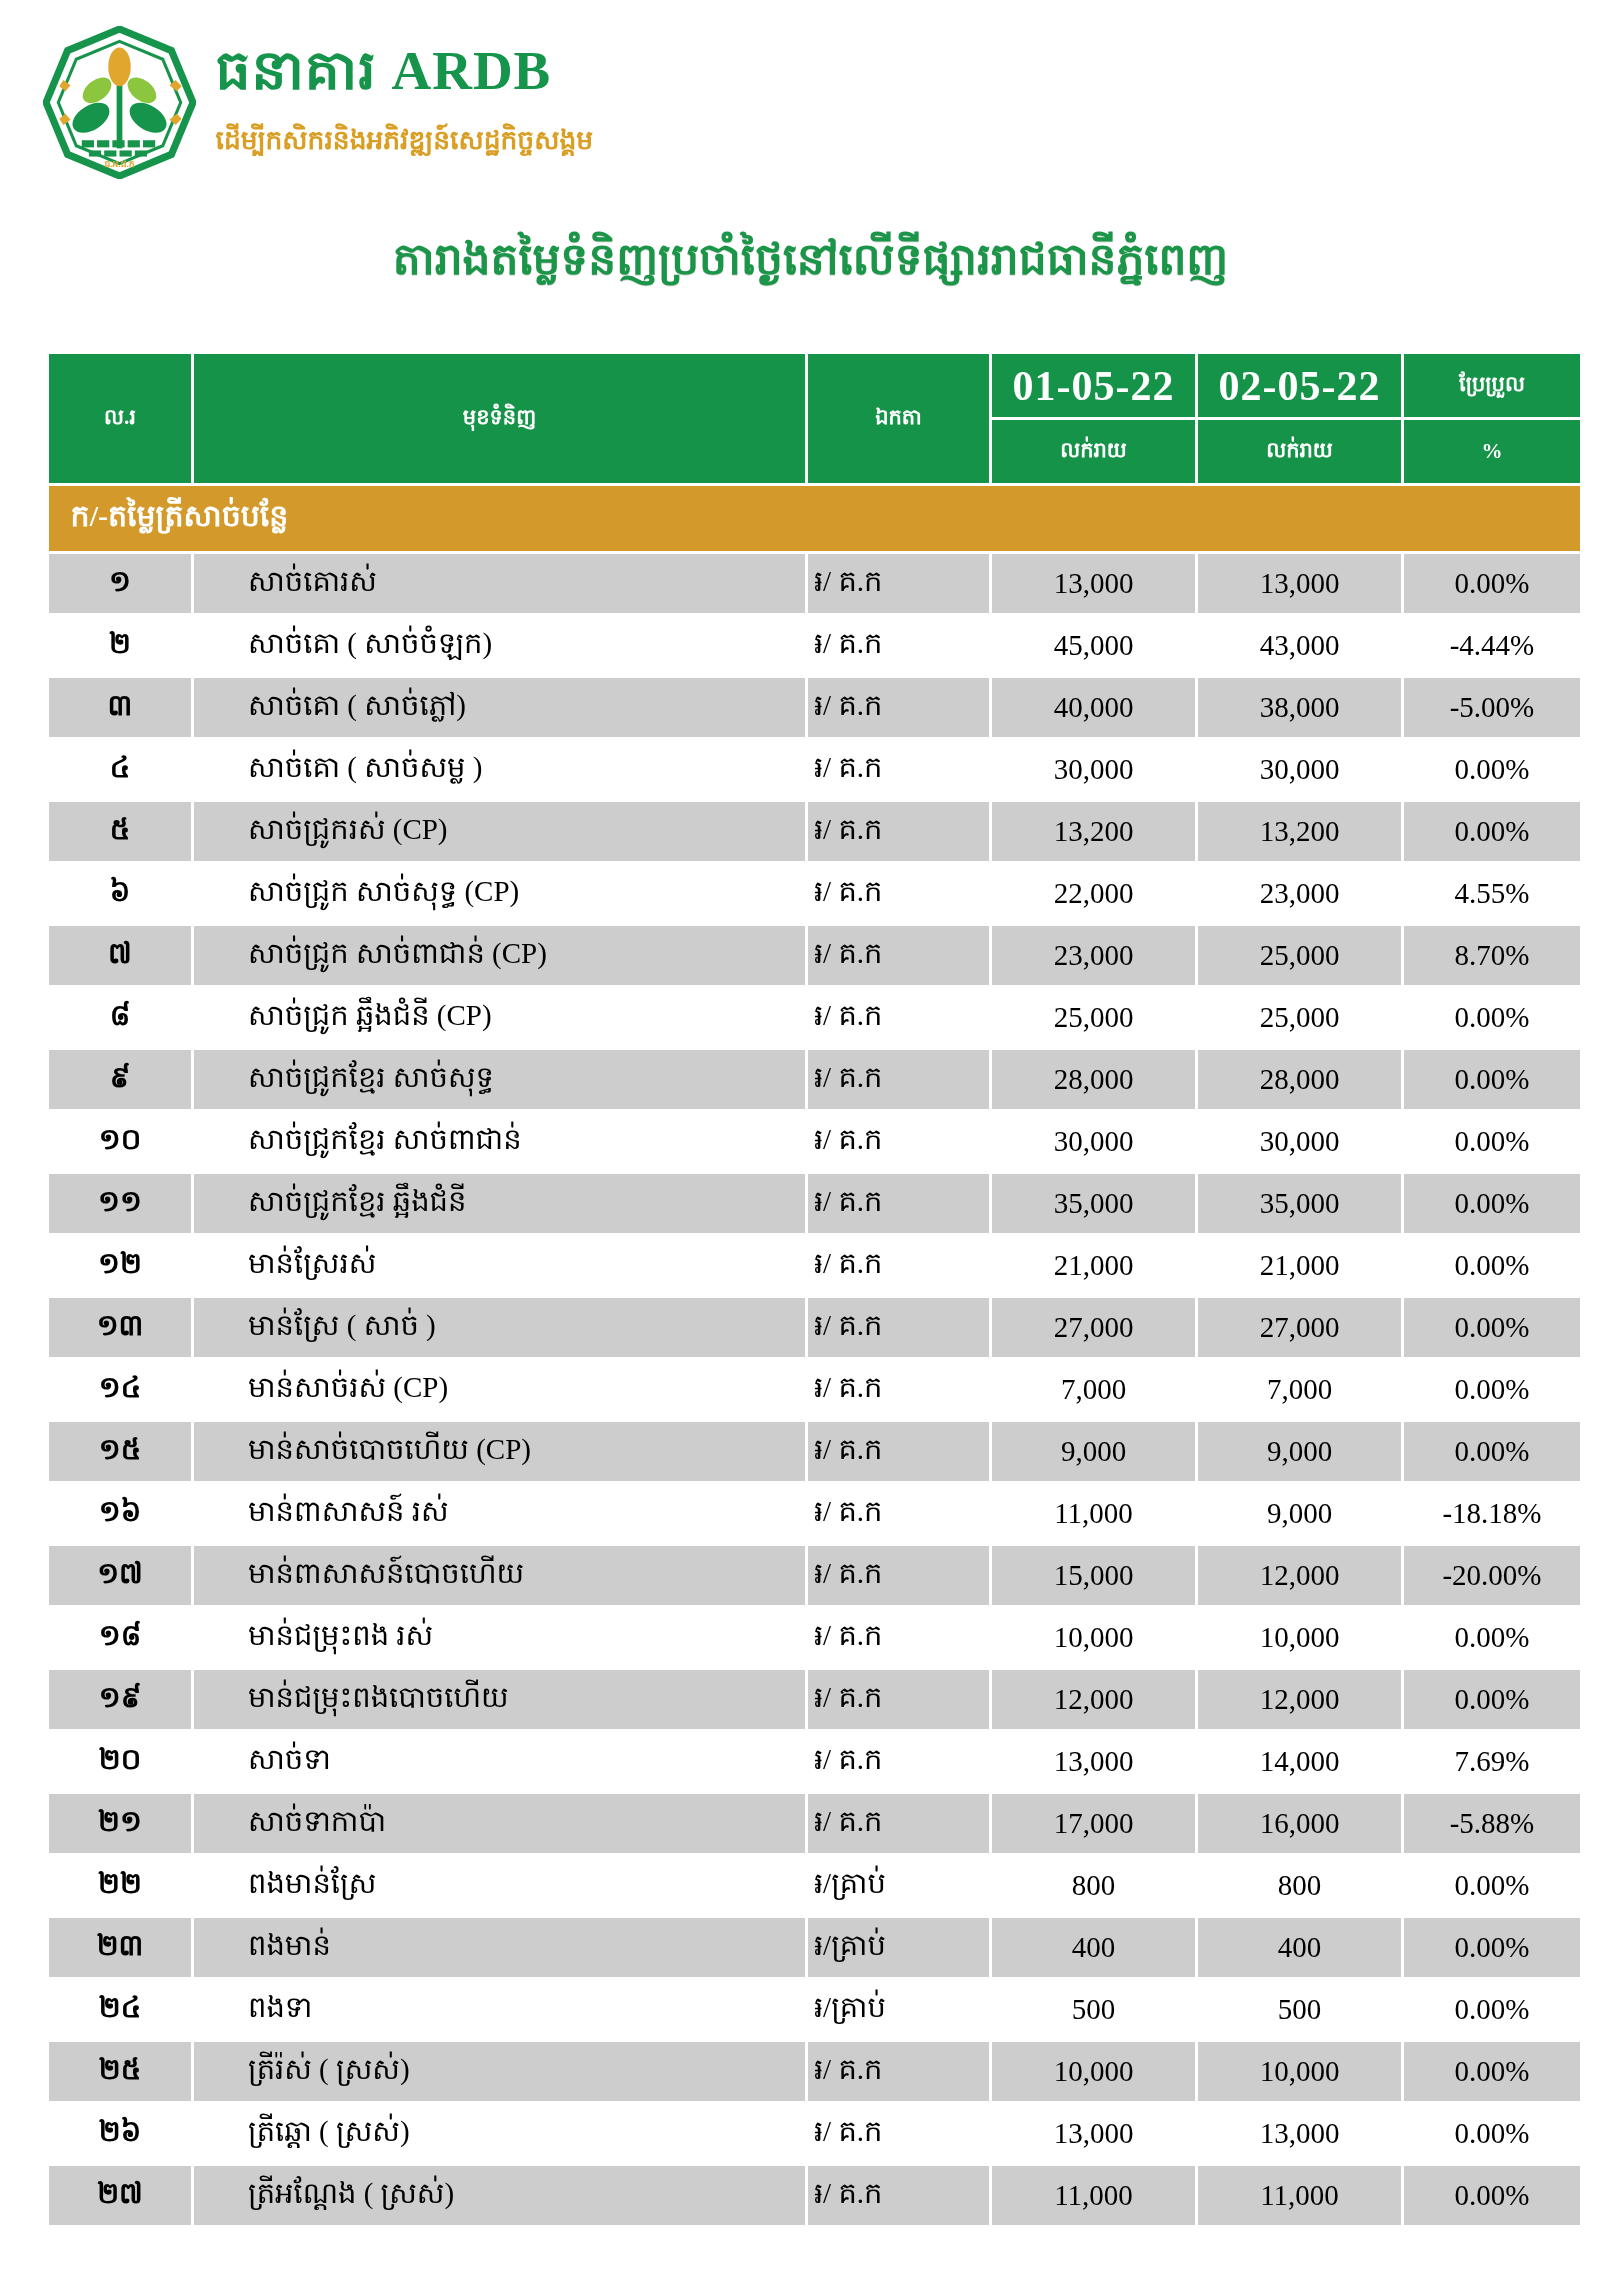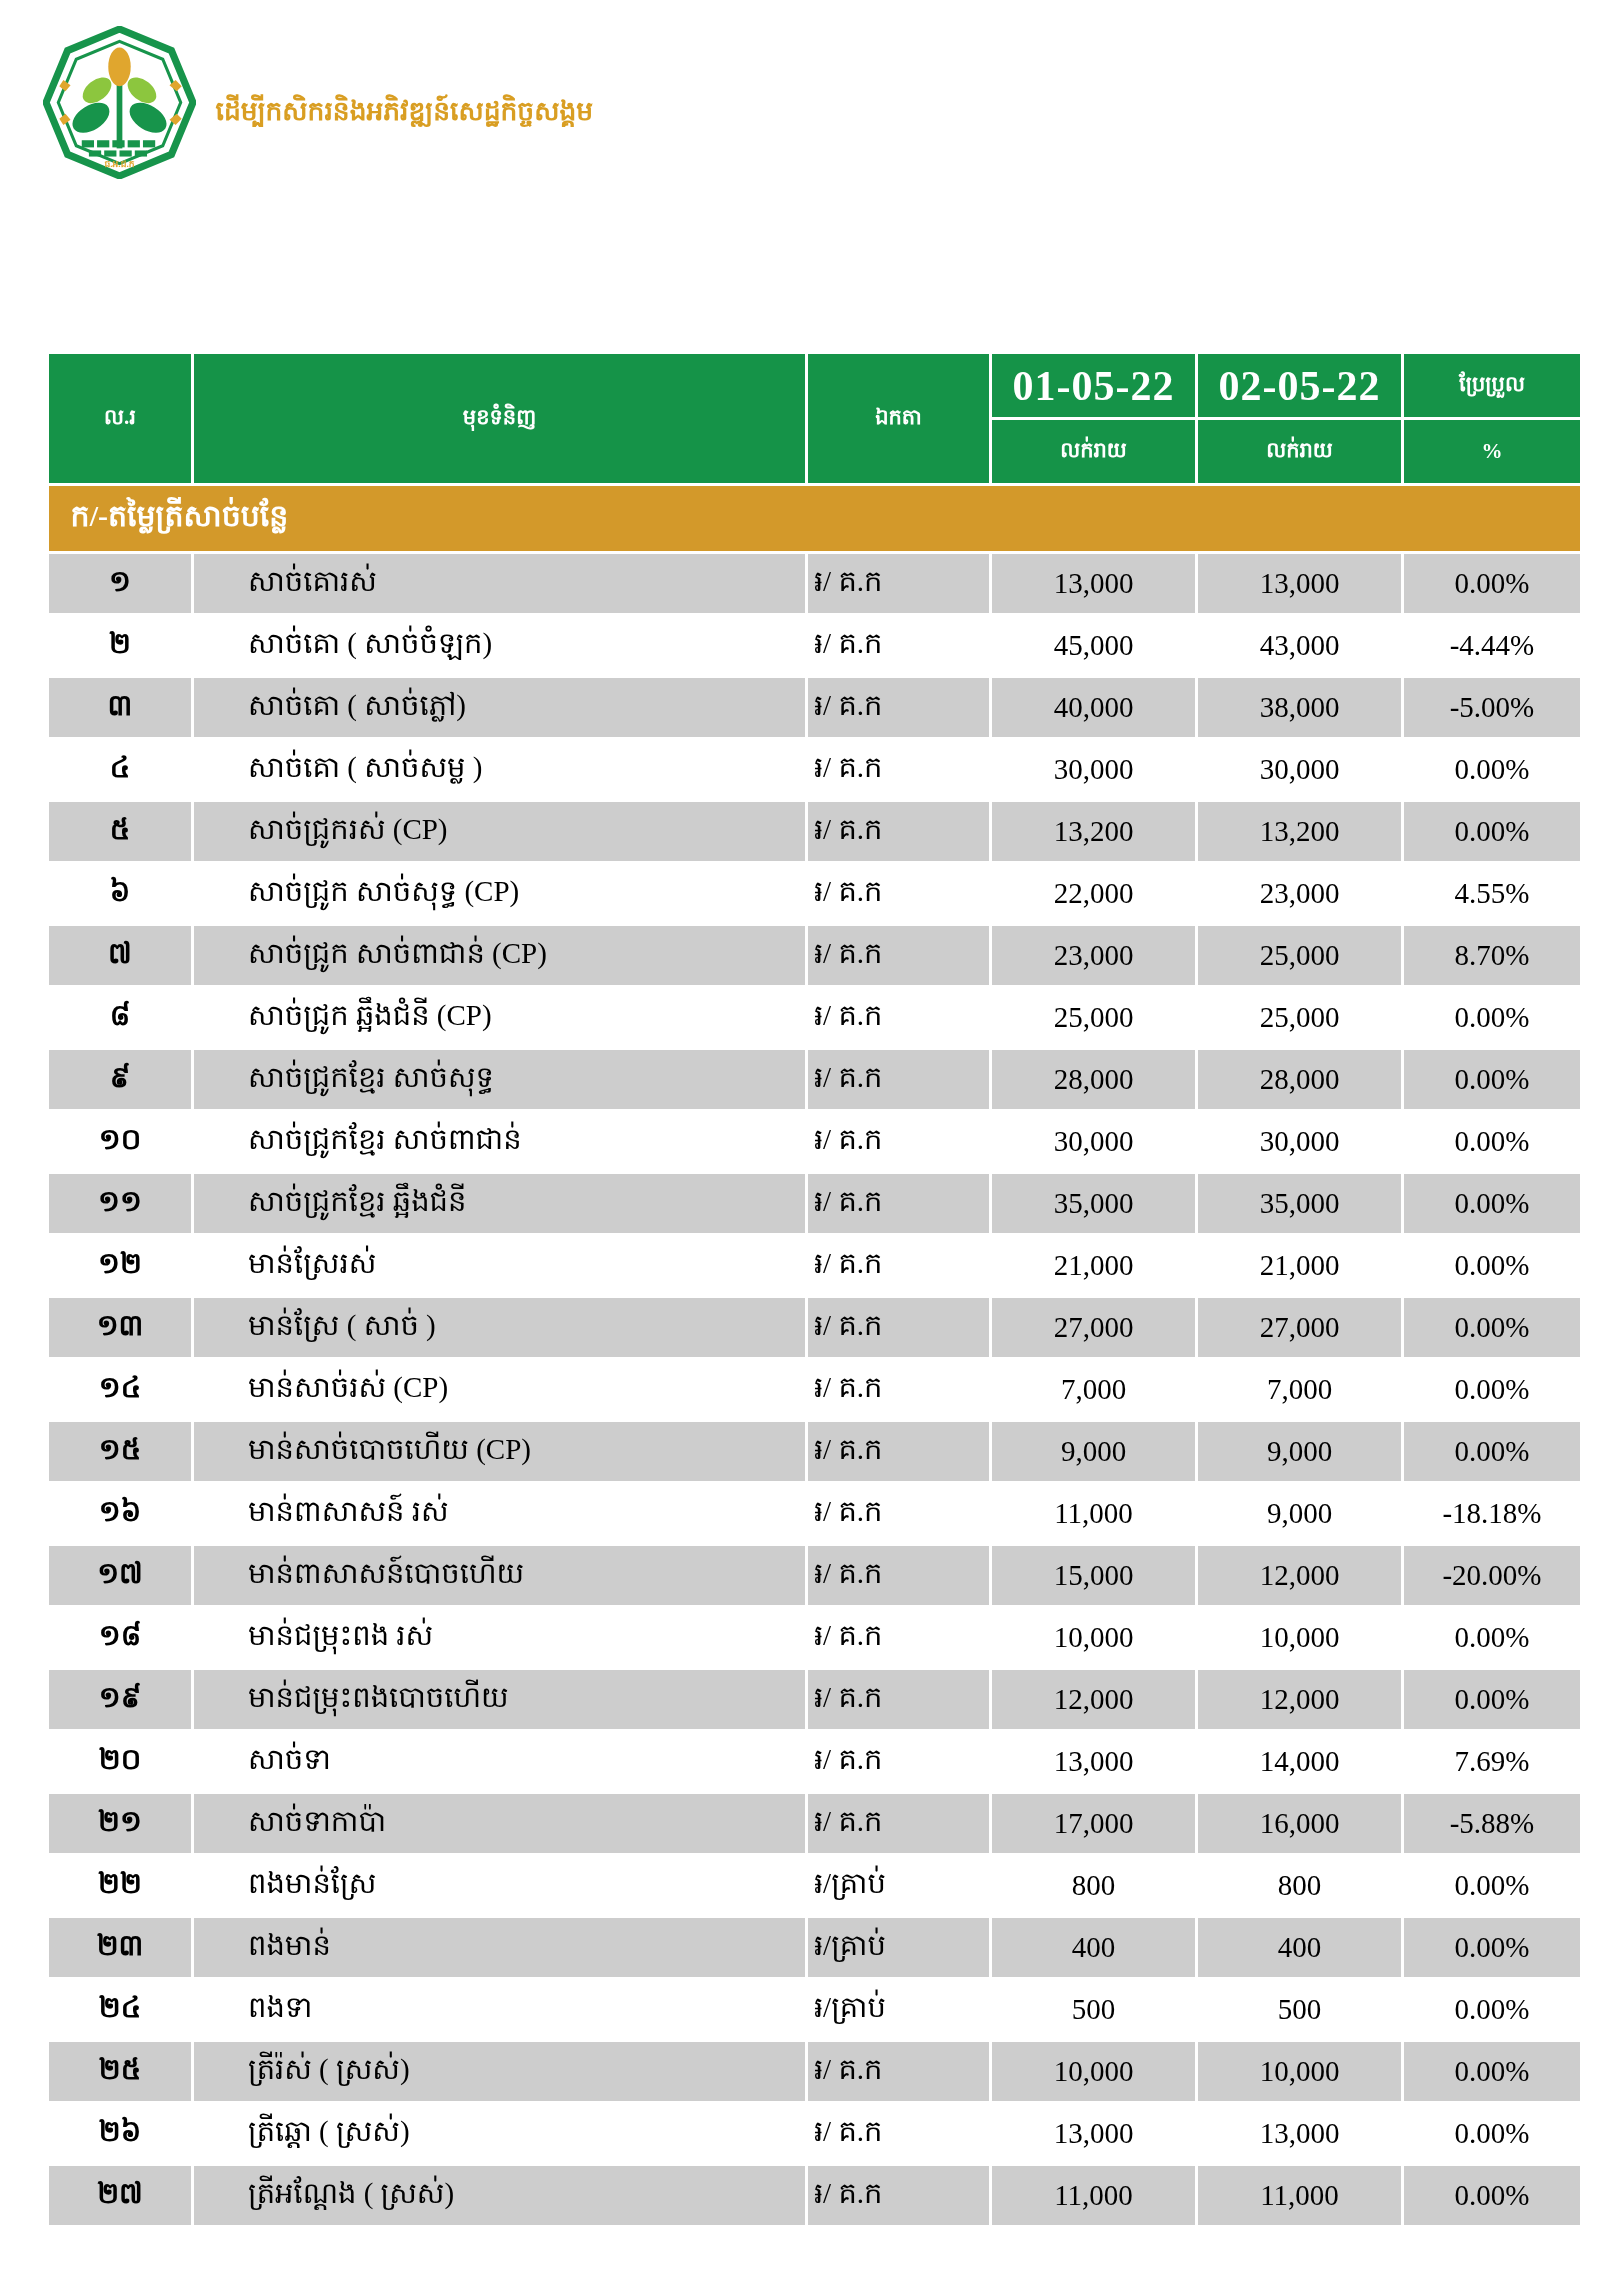--- a/index.html
+++ b/index.html
@@ -121,24 +121,29 @@
           <rect x="83" y="112" width="12" height="7"></rect>
         <rect x="98" y="112" width="12" height="7"></rect>
         <rect x="45" y="122" width="12" height="6"></rect>
           <rect x="60" y="122" width="12" height="6"></rect>
         <rect x="75" y="122" width="12" height="6"></rect>
           <rect x="90" y="122" width="12" height="6"></rect>
       </g>
       <text x="75" y="138" text-anchor="middle" font-size="9" fill="#e0a62e" font-weight="bold">ធ.អ.ជ.ក</text>
     </svg>
     <div class="bank-text">
+      <div class="bank-name">
+        <span>ធនាគារ</span>
+        <span>ARDB</span>
+      </div>
       <div class="bank-tagline">ដើម្បីកសិករនិងអភិវឌ្ឍន៍សេដ្ឋកិច្ចសង្គម</div>
     </div>
   </div>
 
+  <div class="doc-title">តារាងតម្លៃទំនិញប្រចាំថ្ងៃនៅលើទីផ្សាររាជធានីភ្នំពេញ</div>
 
   <table class="price-table">
     <colgroup>
       <col style="width:142px">
         <col style="width:611px">
         <col style="width:181px">
       <col style="width:203px">
         <col style="width:203px">
         <col style="width:176px">
     </colgroup>

